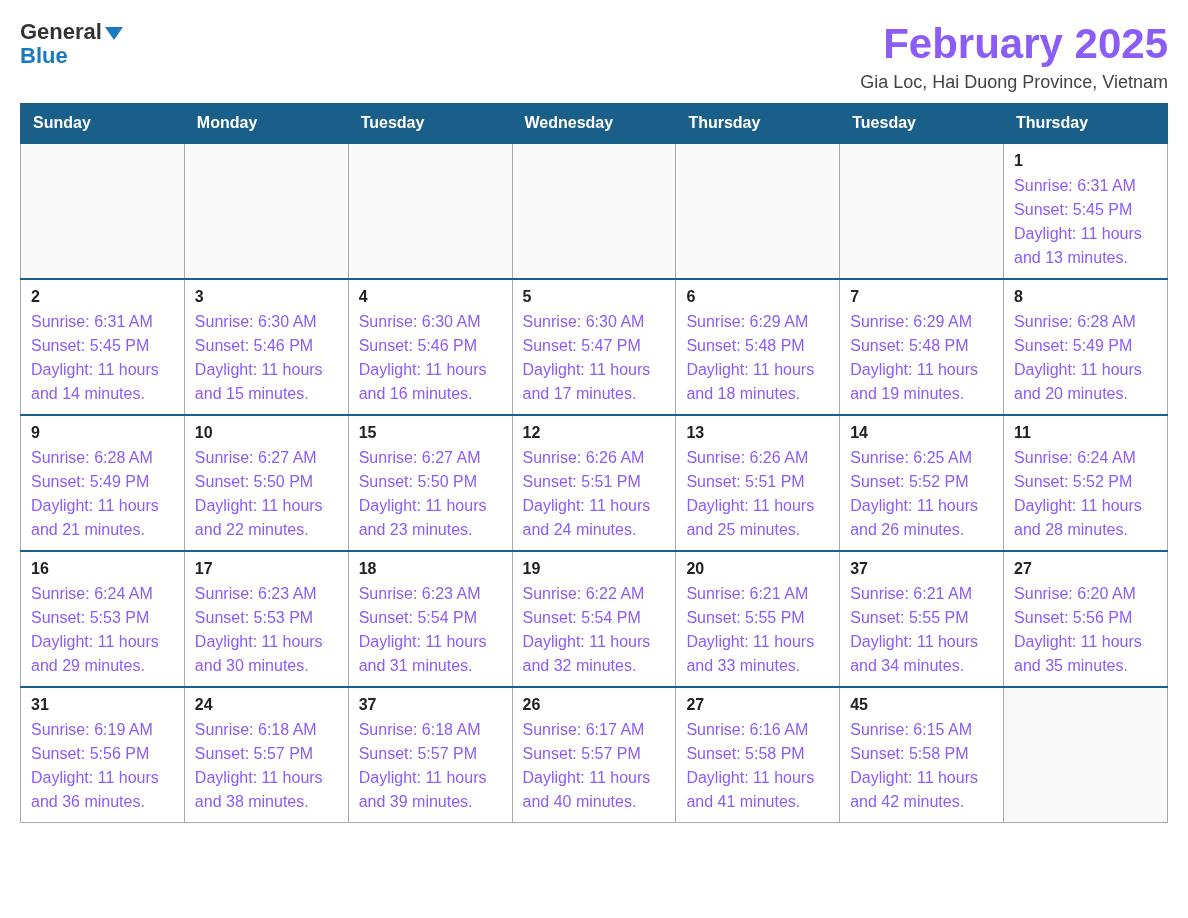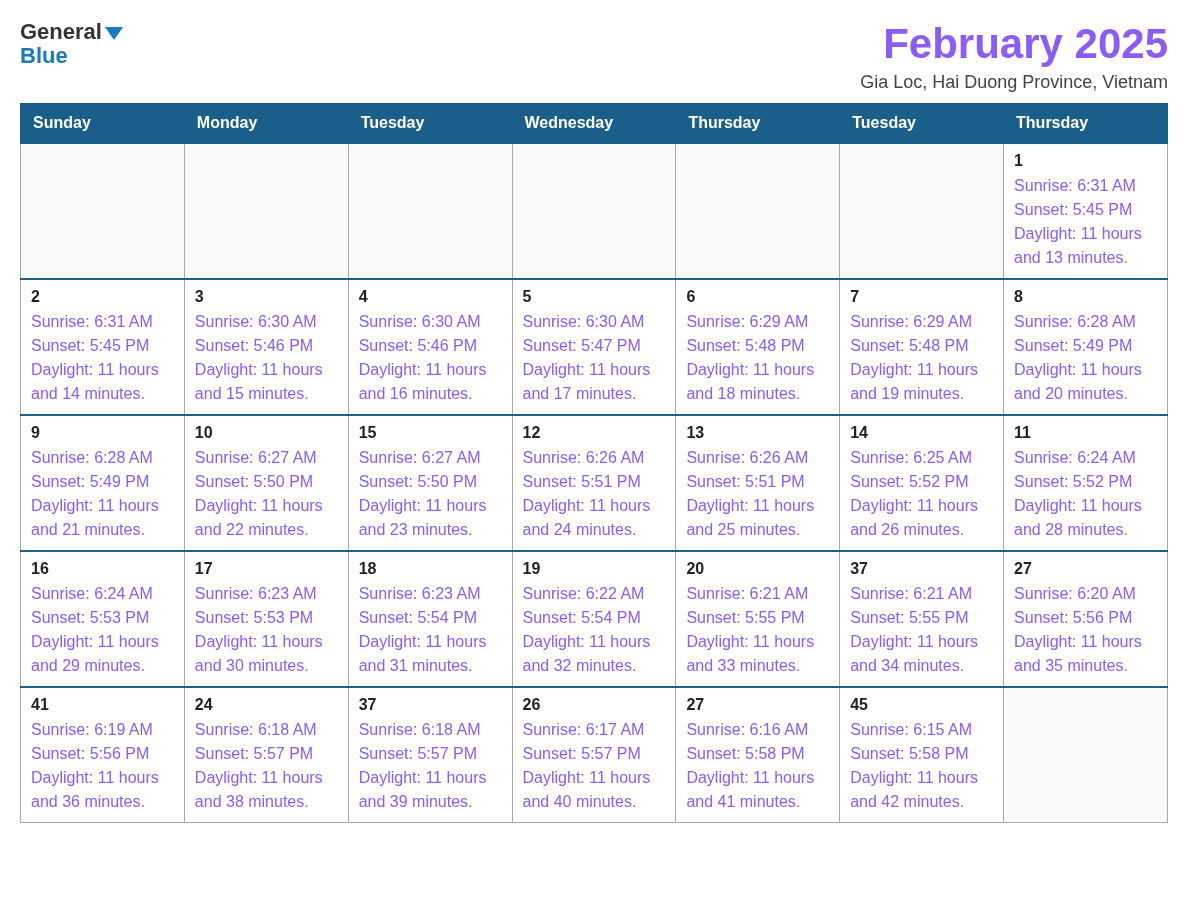--- a/index.html
+++ b/index.html
@@ -213,21 +213,21 @@
           <div class="day-number">37</div>
           <div class="day-info">Sunrise: 6:21 AM<br>Sunset: 5:55 PM<br>Daylight: 11 hours and 34 minutes.</div>
         </td>
         <td>
           <div class="day-number">27</div>
           <div class="day-info">Sunrise: 6:20 AM<br>Sunset: 5:56 PM<br>Daylight: 11 hours and 35 minutes.</div>
         </td>
       </tr>
       <tr class="week-row">
         <td>
-          <div class="day-number">41</div>
+          <div class="day-number">31</div>
           <div class="day-info">Sunrise: 6:19 AM<br>Sunset: 5:56 PM<br>Daylight: 11 hours and 36 minutes.</div>
         </td>
         <td>
           <div class="day-number">24</div>
           <div class="day-info">Sunrise: 6:18 AM<br>Sunset: 5:57 PM<br>Daylight: 11 hours and 38 minutes.</div>
         </td>
         <td>
           <div class="day-number">37</div>
           <div class="day-info">Sunrise: 6:18 AM<br>Sunset: 5:57 PM<br>Daylight: 11 hours and 39 minutes.</div>
         </td>

